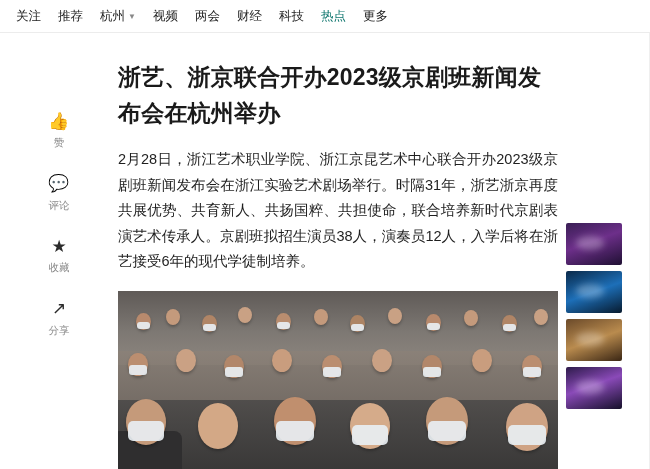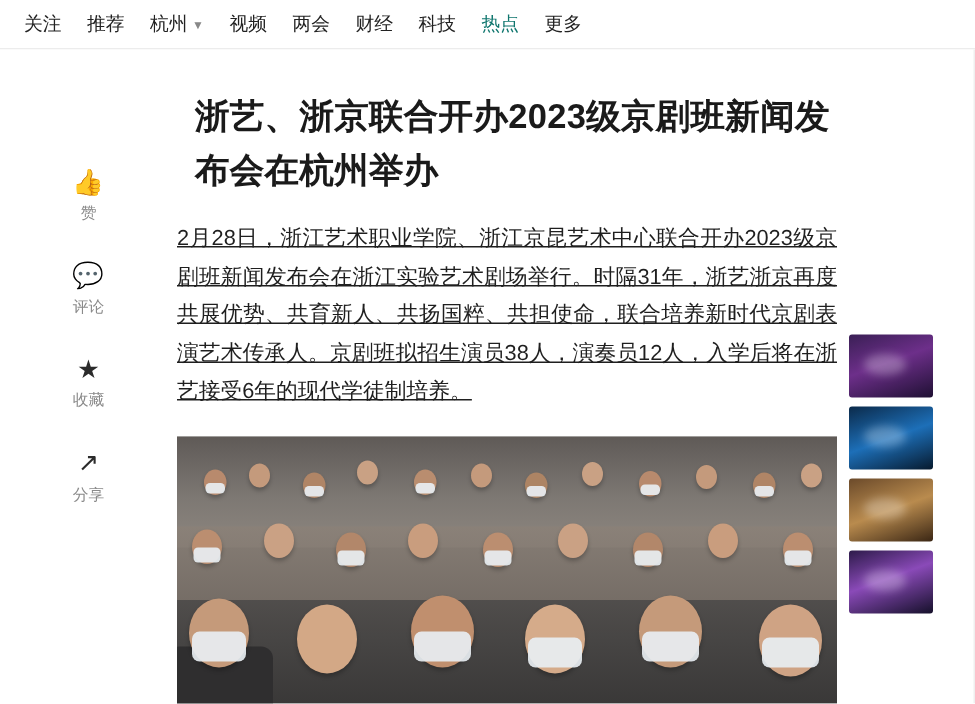--- a/index.html
+++ b/index.html
@@ -111,21 +111,21 @@
     width: 440px;
     flex: 0 0 440px;
     padding-top: 26px;
     box-sizing: border-box;
   }
   .headline {
     font-size: 23px;
     line-height: 36px;
     font-weight: bold;
     color: #1a1a1a;
-    margin: 0 0 16px 12px;
+    margin: 0 0 16px 0;
     letter-spacing: 0.2px;
   }
   .meta {
     font-size: 11.5px;
     color: #9a9a9a;
     margin-bottom: 22px;
     display: flex;
     align-items: center;
     gap: 6px;
   }
@@ -134,21 +134,20 @@
   }
   .meta .source {
     color: #9a9a9a;
   }
   .para {
     font-size: 14.5px;
     line-height: 25.5px;
     color: #1f1f1f;
     margin: 0 0 16px 0;
     text-align: justify;
-    text-decoration: underline;
   }
 
   
   .photo {
     position: relative;
     width: 440px;
     height: 195px;
     overflow: hidden;
     background: #6d6a66;
   }

